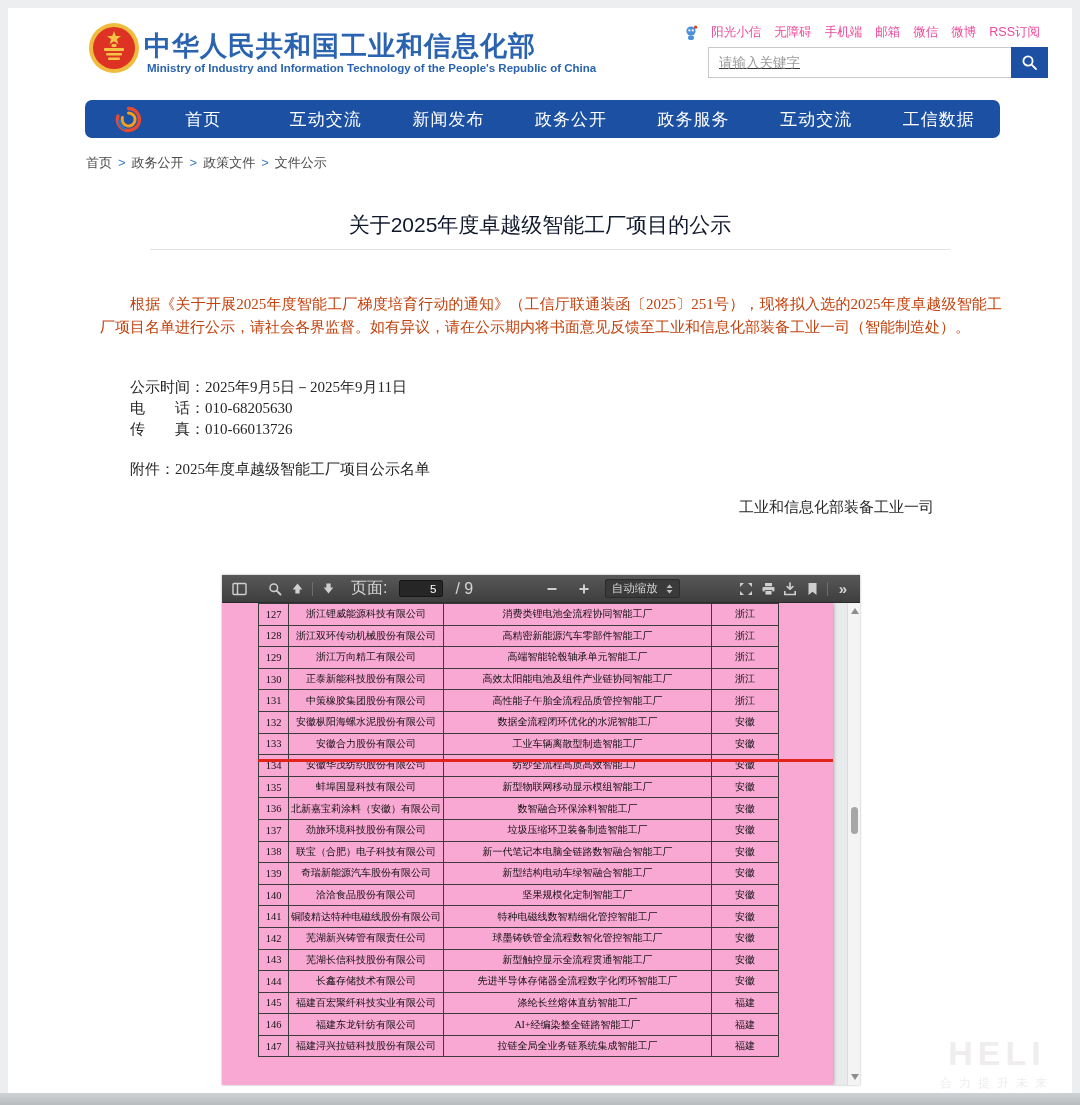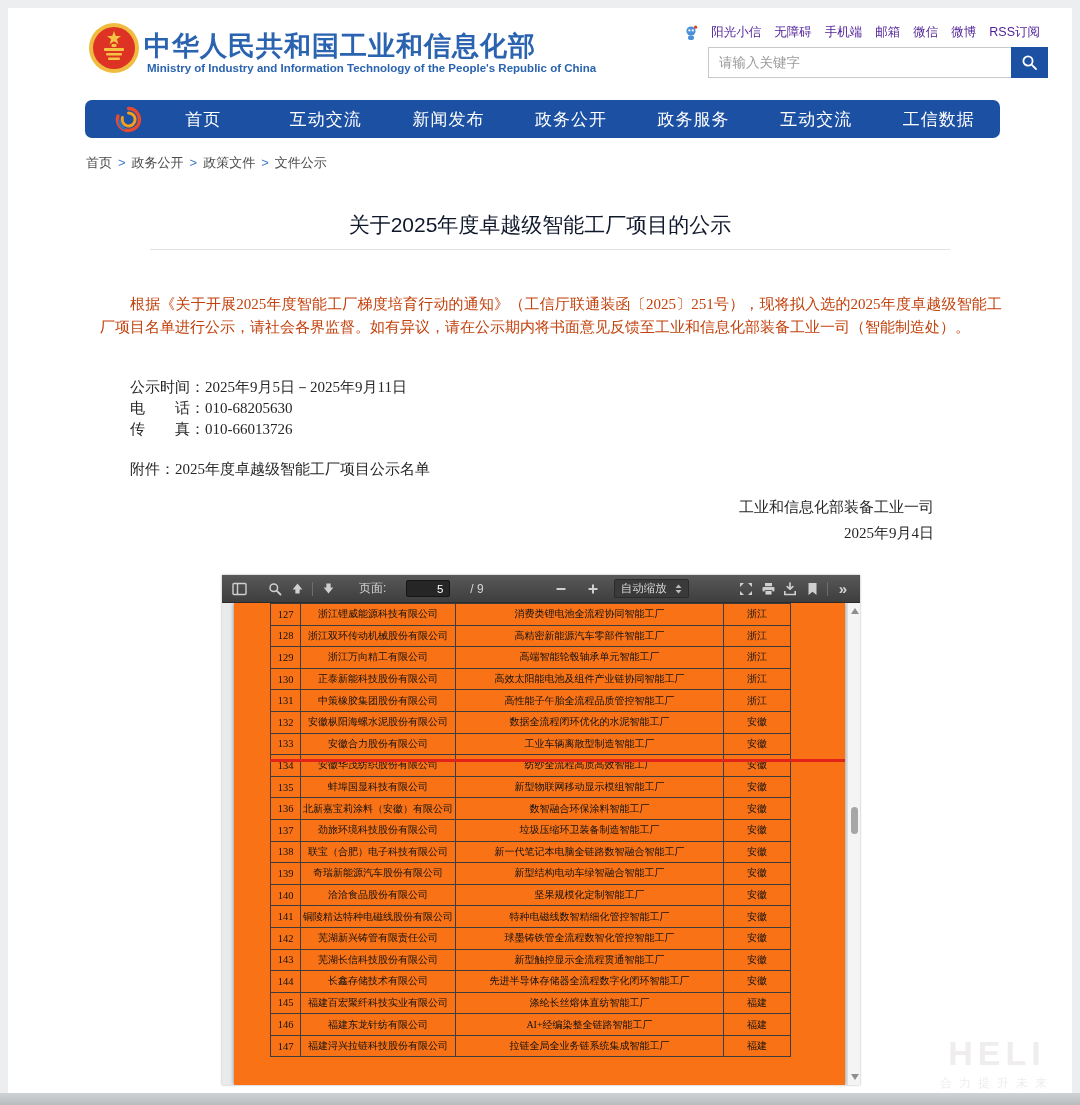--- a/index.html
+++ b/index.html
@@ -6,26 +6,26 @@
   html,body { width:1080px; height:1105px; }
   body { font-family:"Liberation Sans","DejaVu Sans",sans-serif; background:#eceef0; position:relative; overflow:hidden; }
   .page { position:absolute; left:8px; top:8px; width:1064px; height:1085px; background:#fff; overflow:hidden; }
   .bottom-bar { position:absolute; left:0; top:1093px; width:1080px; height:12px;
     background:linear-gradient(#cfd2d5,#b8bcbf); }
 
   
   .emblem { position:absolute; left:80px; top:14px; width:52px; height:52px; }
   .site-title { position:absolute; left:136px; top:20px; font-size:27px; font-weight:bold; color:#2a63b0; letter-spacing:1px; }
   .site-sub { position:absolute; left:139px; top:54px; font-size:11.5px; font-weight:bold; color:#2a63b0; }
-  .top-links { position:absolute; right:32px; top:16px; display:flex; align-items:center; gap:13px; font-size:12.5px; color:#4c1d95; }
+  .top-links { position:absolute; right:32px; top:16px; display:flex; align-items:center; gap:13px; font-size:12.5px; color:#ec4899; }
   .top-link { cursor:pointer; }
   .mascot { width:14px; height:16px; display:inline-block; }
   .search-box { position:absolute; right:24px; top:39px; width:340px; height:31px; border:1px solid #c9c9c9; background:#fff; display:flex; }
   .search-input { flex:1; border:none; outline:none; padding:0 10px; font-size:13.5px; color:#333;
-    font-family:"Liberation Sans","DejaVu Sans",sans-serif; }
+    font-family:"Liberation Sans","DejaVu Sans",sans-serif;text-decoration:underline; }
   .search-input::placeholder { color:#9a9a9a; }
   .search-btn { width:37px; height:31px; margin:-1px -1px -1px 0; background:#1c50a2; border:none; cursor:pointer;
     display:flex; align-items:center; justify-content:center; }
 
   
   .nav { position:absolute; left:77px; top:92px; width:915px; height:38px; background:#1c50a2; border-radius:7px;
     display:flex; align-items:center; }
   .nav-logo { width:27px; height:27px; margin-left:30px; flex:0 0 auto; }
   .nav-items { flex:1; display:flex; }
   .nav-item { flex:1; text-align:center; color:#fff; font-size:17px; cursor:pointer; letter-spacing:1px; }
@@ -51,30 +51,30 @@
   .art-sign .date { margin-top:7px; }
 
   
   .viewer { position:absolute; left:214px; top:567px; width:638px; height:510px; background:#e9eaeb;
     box-shadow:0 0 2px rgba(0,0,0,.35); }
   .vtoolbar { position:absolute; left:0; top:0; width:638px; height:28px;
     background:linear-gradient(#585858,#3e3e3e); border-bottom:1px solid #2a2a2a;
     display:flex; align-items:center; padding:0 6px; }
   .tbtn { width:22px; height:22px; display:flex; align-items:center; justify-content:center; cursor:pointer; border-radius:2px; flex:0 0 auto; }
   .tsep { width:1px; height:14px; background:#6d6d6d; margin:0 4px; flex:0 0 auto; }
-  .tlabel { color:#d4d4d4; font-size:12px; margin:0 20px; flex:0 0 auto; }
+  .tlabel { color:#d4d4d4; font-size:16px; margin:0 12px; flex:0 0 auto; }
   .page-input { width:44px; height:17px; background:#262626; border:1px solid #161616; border-radius:2px;
     color:#fff; font-size:11.5px; text-align:right; padding:0 6px; outline:none; flex:0 0 auto; }
   .zoom-select { height:19px; background:#3a3a3a; border:1px solid #2b2b2b; border-radius:2px; color:#d6d6d6;
     font-size:11.5px; display:flex; align-items:center; padding:0 6px; gap:8px; cursor:pointer; flex:0 0 auto; }
   .spacer { flex:1; }
   .chev { color:#d4d4d4; font-size:15px; font-weight:bold; line-height:1; }
 
   .vcontent { position:absolute; left:0; top:28px; width:638px; height:482px; overflow:hidden; }
-  .pdfpage { position:absolute; left:12px; top:0; width:611px; height:482px; background:#f97316;
+  .pdfpage { position:absolute; left:0; top:0; width:611px; height:482px; background:#f9a8d4;
     box-shadow:0 0 4px rgba(0,0,0,.45); }
   .pdf-table { position:absolute; left:36px; top:0; width:520px; border-collapse:collapse; table-layout:fixed;
     font-family:"Liberation Serif","DejaVu Serif",serif; }
   .pdf-table td { border:1px solid #3c3c3c; height:21.6px; font-size:10px; color:#111; text-align:center;
     white-space:nowrap; overflow:hidden; padding:0 1px; }
   .pdf-table td.c-no { font-size:10.5px; }
   .col-no{width:30px} .col-co{width:155px} .col-pr{width:268px} .col-pv{width:67px}
   .redline { position:absolute; left:36px; top:156px; width:575px; height:3px; background:#e2231a; }
 
   .vscroll { position:absolute; right:0; top:0; width:13px; height:482px; background:#f4f4f4; border-left:1px solid #dcdcdc; }
@@ -167,21 +167,20 @@
   <div class="art-divider"></div>
 
   <div class="art-para serif">根据《关于开展2025年度智能工厂梯度培育行动的通知》（工信厅联通装函〔2025〕251号），现将拟入选的2025年度卓越级智能工厂项目名单进行公示，请社会各界监督。如有异议，请在公示期内将书面意见反馈至工业和信息化部装备工业一司（智能制造处）。</div>
   <div class="art-line serif l-time">公示时间：2025年9月5日－2025年9月11日</div>
   <div class="art-line serif l-phone">电　　话：010-68205630</div>
   <div class="art-line serif l-fax">传　　真：010-66013726</div>
   <div class="art-line serif l-attach">附件：2025年度卓越级智能工厂项目公示名单</div>
 
   <div class="art-sign serif">
     <div>工业和信息化部装备工业一司</div>
-    <div class="date">2025年9月4日</div>
   </div>
 
   <div class="viewer">
     <div class="vtoolbar">
       <div class="tbtn">
         <svg width="15" height="14" viewBox="0 0 15 14">
           <rect x="1" y="1.5" width="13" height="11" rx="1" fill="none" stroke="#cfcfcf" stroke-width="1.4"></rect>
           <line x1="5.5" y1="1.5" x2="5.5" y2="12.5" stroke="#cfcfcf" stroke-width="1.4"></line>
         </svg>
       </div>

